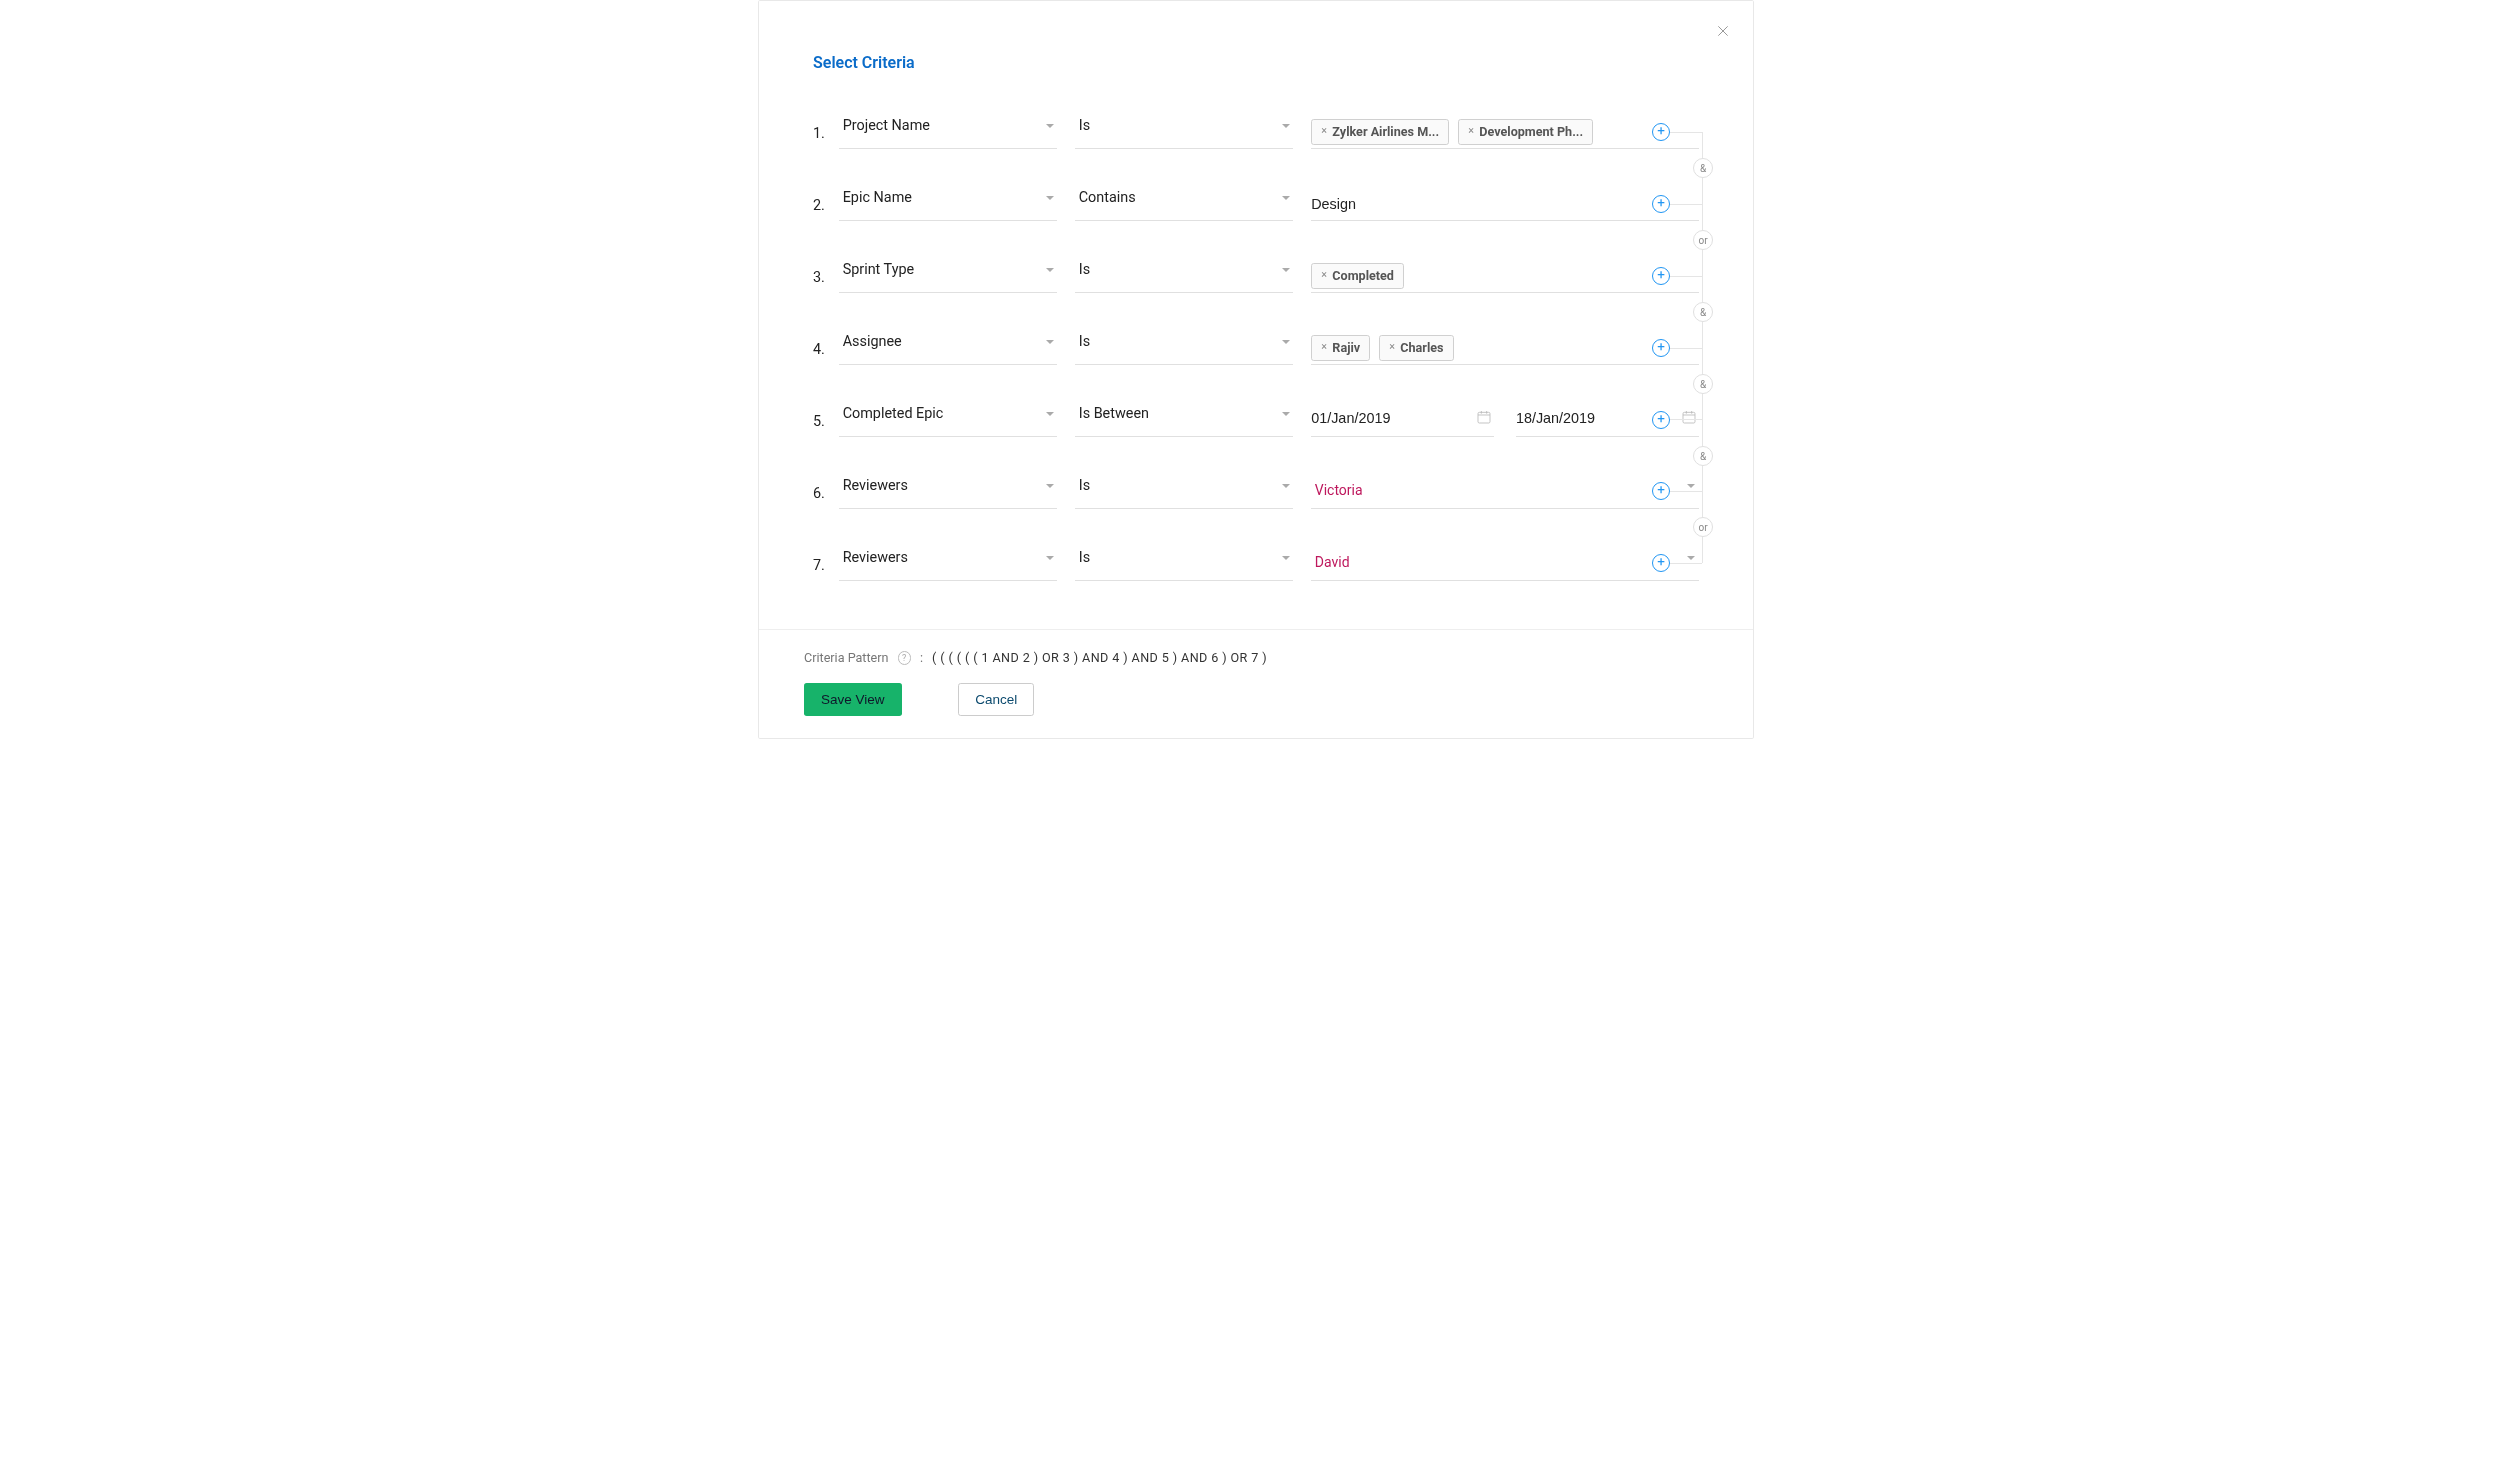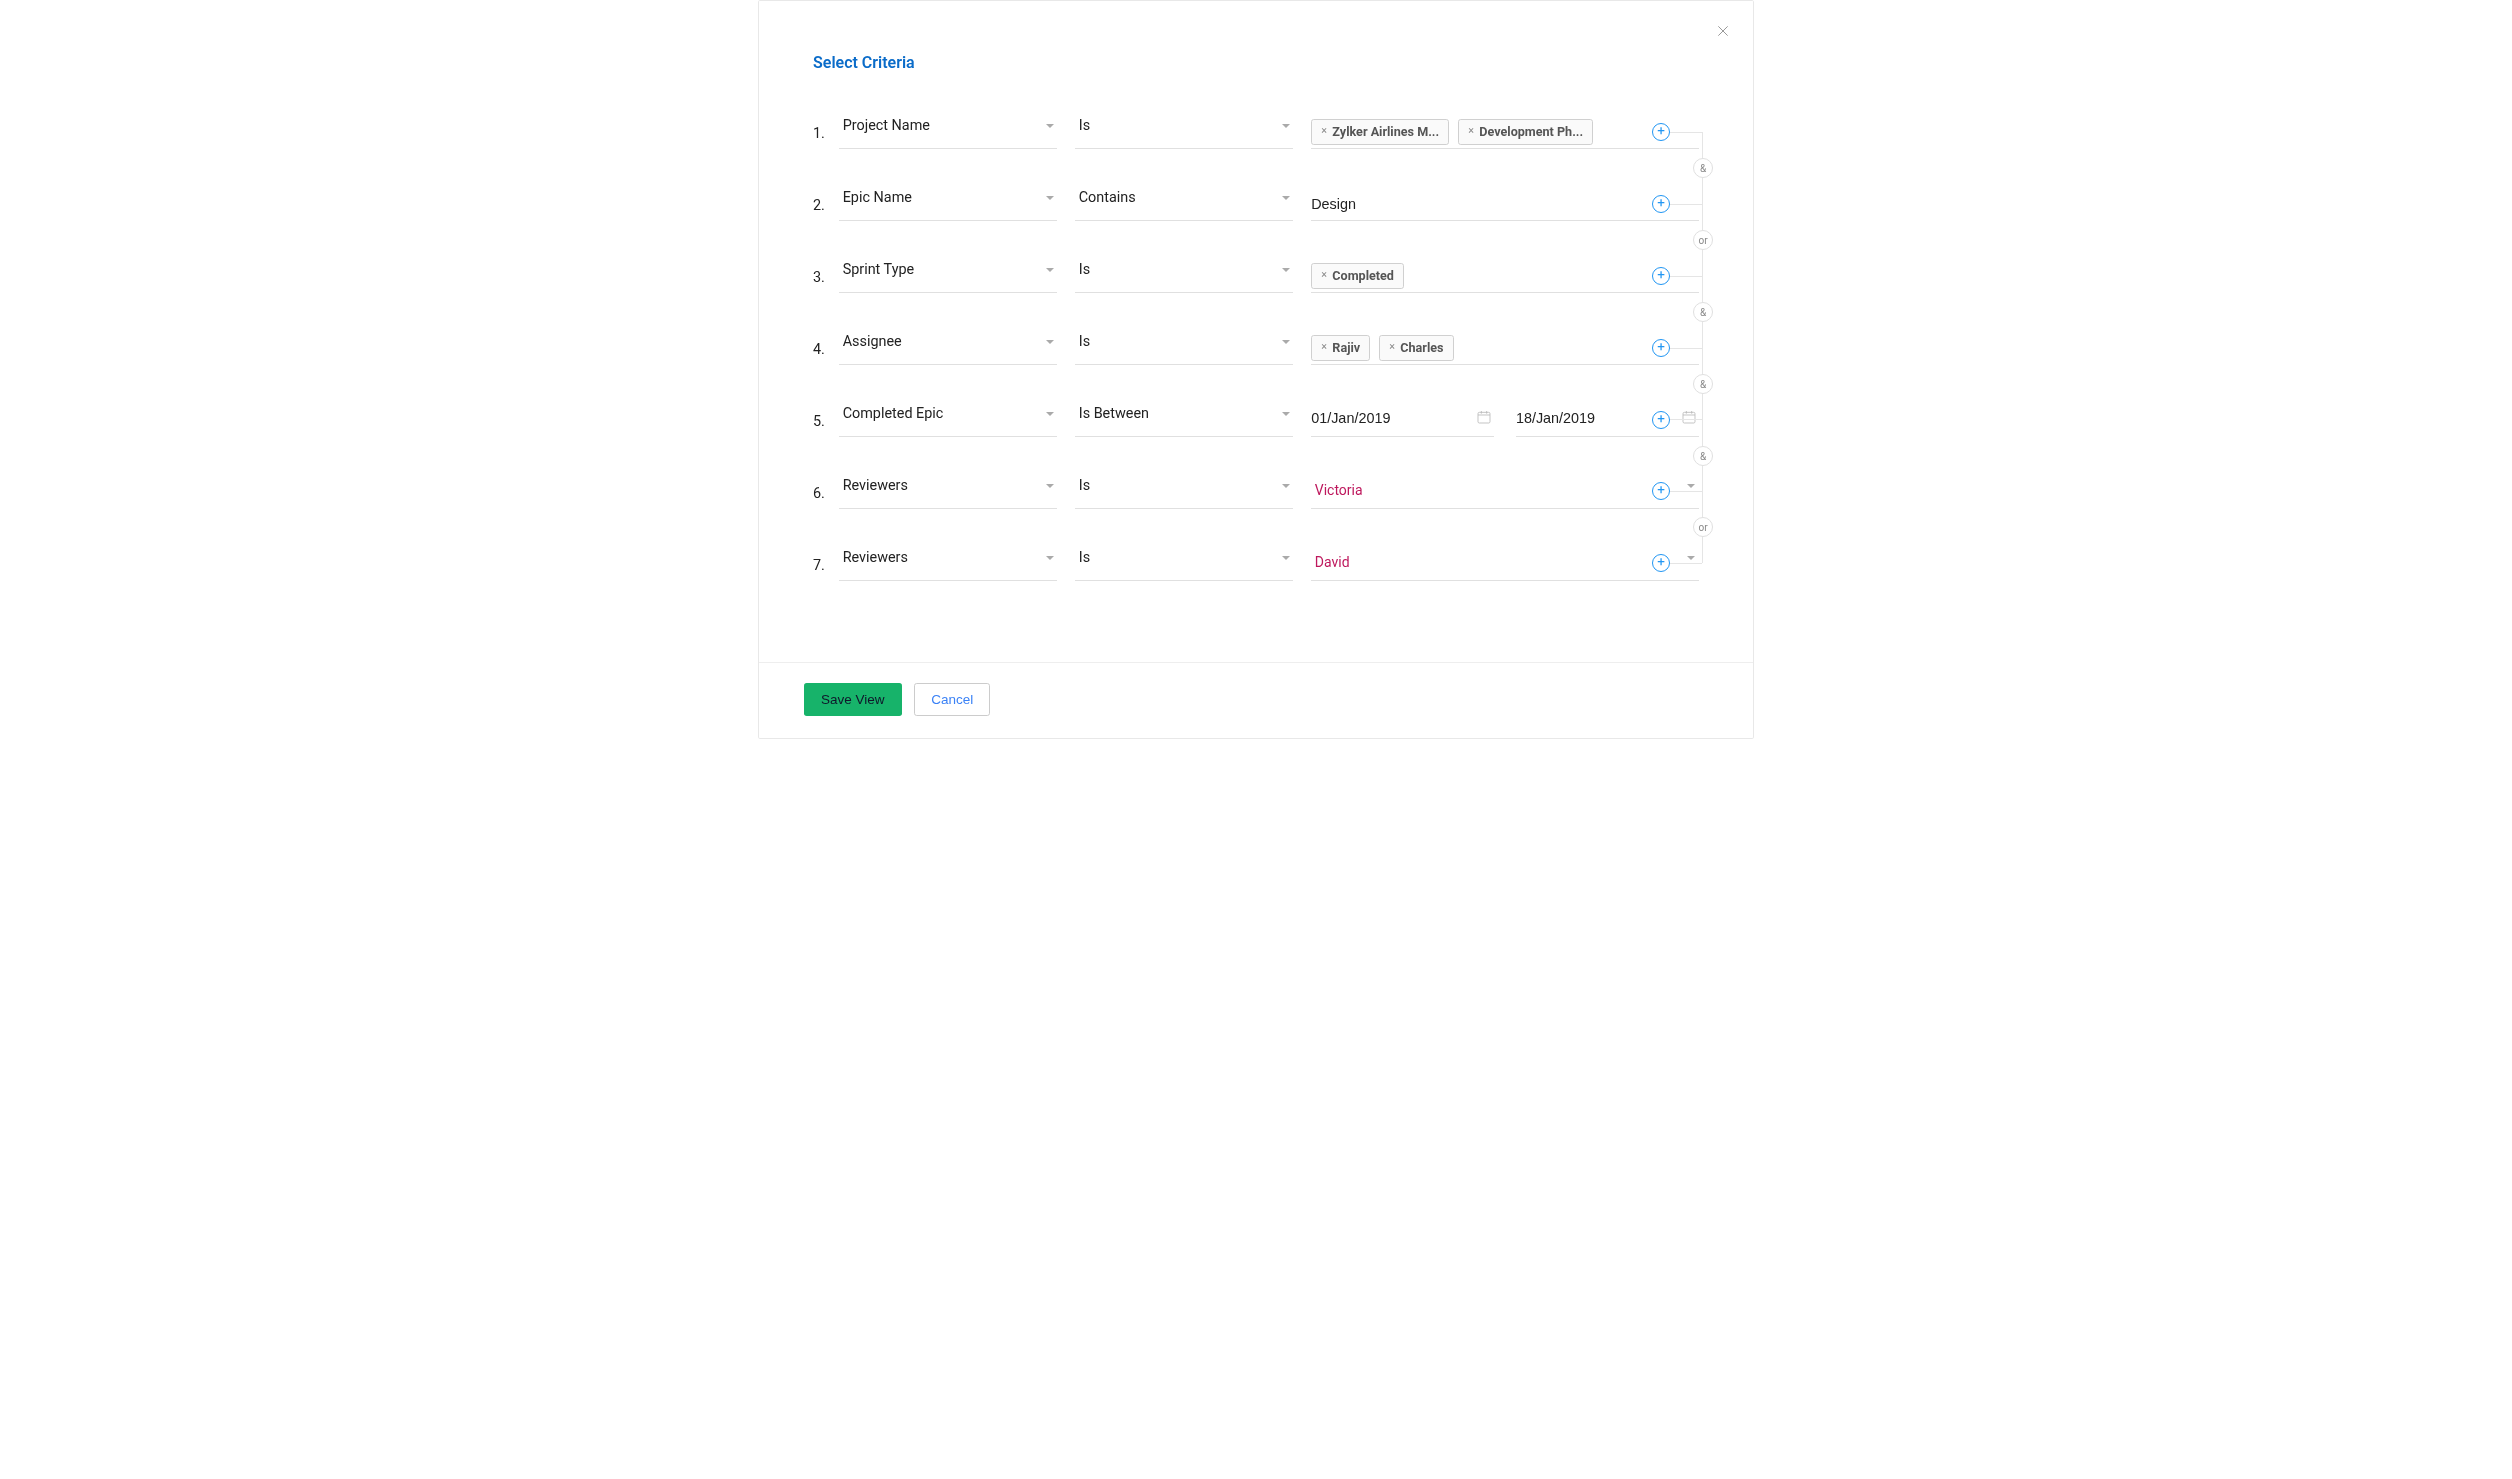--- a/index.html
+++ b/index.html
@@ -205,21 +205,21 @@
     .pattern-expr { color: #333; letter-spacing: 0.4px; }
     .btn-row { display: flex; gap: 12.6px; }
     .btn {
       padding: 8px 16px;
       border-radius: 2.7px;
       font-size: 13.5px;
       cursor: pointer;
       border: 0.9px solid transparent;
     }
     .btn.primary { background: #17b36a; color: #0f172a; }
-    .btn.secondary { background: #fff; color: #3b82f6; border-color: #ccc; }
+    .btn.secondary { background: #fff; color: #0c4a6e; border-color: #ccc; margin-left: 44px; }
   </style>
 </head>
 <body>
 
 <div class="modal">
 
   <div class="close-btn">
     <svg viewBox="0 0 24 24">
         <path d="M5 5 L19 19 M19 5 L5 19" fill="none"></path>
       </svg>
@@ -396,20 +396,26 @@
       <div class="vline" style="top: 18px; height: 431px;"></div>
       <div class="op-pill" style="top: 44px;">&amp;</div>
       <div class="op-pill" style="top: 116px;">or</div>
       <div class="op-pill" style="top: 188px;">&amp;</div>
       <div class="op-pill" style="top: 260px;">&amp;</div>
       <div class="op-pill" style="top: 332px;">&amp;</div>
       <div class="op-pill" style="top: 403px;">or</div>
     </div>
 
   <div class="footer">
+    <div class="pattern-row">
+      <span>Criteria Pattern</span>
+      <span class="help-icon">?</span>
+      <span>:</span>
+      <span class="pattern-expr">( ( ( ( ( ( 1 AND 2 ) OR 3 ) AND 4 ) AND 5 ) AND 6 ) OR 7 )</span>
+    </div>
     <div class="btn-row">
       <button class="btn primary">Save View</button>
       <button class="btn secondary">Cancel</button>
     </div>
   </div>
 
 </div>
 
 
 </body></html>

